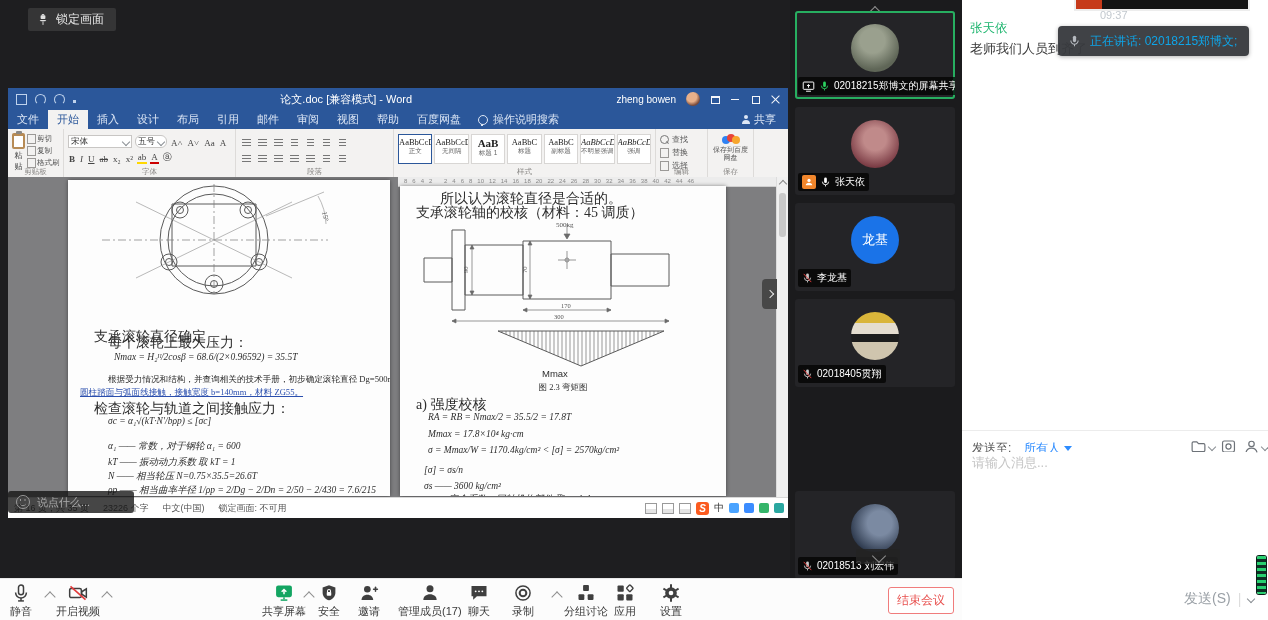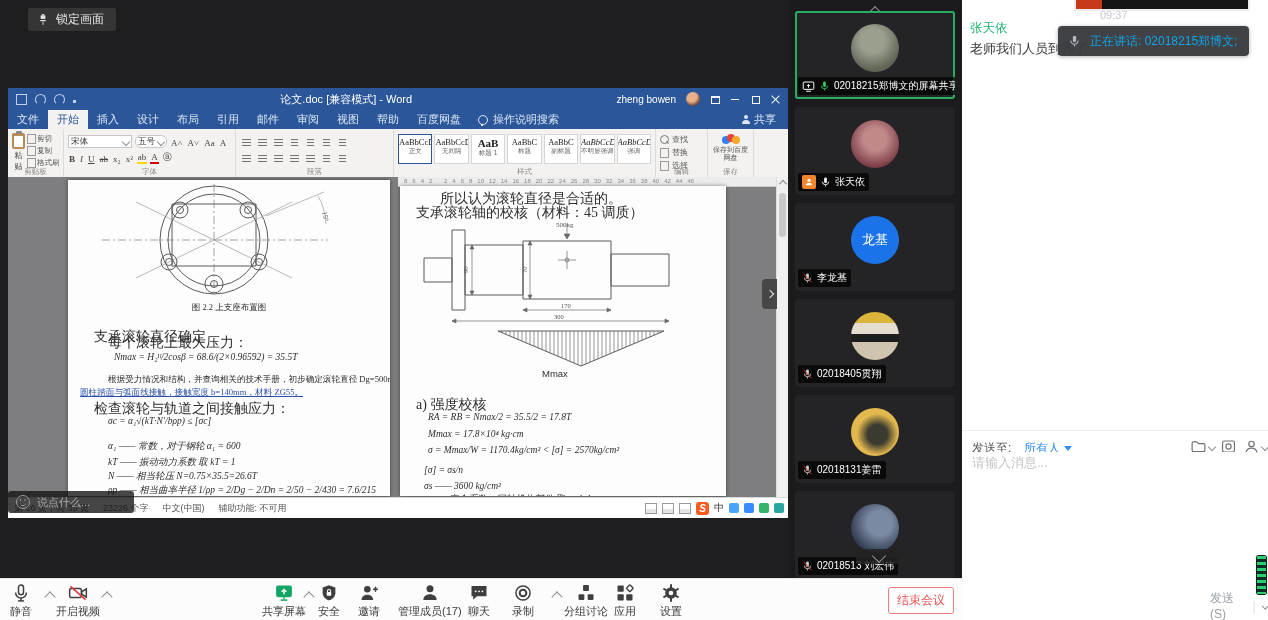--- a/index.html
+++ b/index.html
@@ -147,21 +147,21 @@
   #chat-divider{position:absolute;left:0;top:430px;width:100%;border-top:1px solid #ececec;}
   #sendto-row{position:absolute;left:0;top:437px;width:100%;height:22px;}
   #sendto-label{position:absolute;left:10px;top:3px;font-size:12px;color:#555;}
   #sendto-value{position:absolute;left:62px;top:3px;font-size:12px;color:#2d8cff;cursor:pointer;display:flex;align-items:center;gap:4px;}
   .caret-blue{width:0;height:0;border-left:4px solid transparent;border-right:4px solid transparent;border-top:5px solid #2d8cff;}
   .chaticon{position:absolute;top:1px;color:#6d7278;cursor:pointer;display:flex;align-items:center;gap:2px;}
   .cv{display:inline-block;width:5px;height:5px;border-right:1.2px solid #8a8f94;border-bottom:1.2px solid #8a8f94;transform:rotate(45deg);}
   #chat-input{position:absolute;left:8px;top:452px;width:282px;height:70px;border:none;outline:none;resize:none;
     font-family:"Liberation Sans",sans-serif;font-size:13px;color:#333;}
   #chat-input::placeholder{color:#c5c5c5;}
-  #send-btn{position:absolute;left:248px;top:590px;display:flex;align-items:center;gap:7px;color:#9aa0a6;font-size:12px;cursor:pointer;}
+  #send-btn{position:absolute;left:222px;top:590px;display:flex;align-items:center;gap:7px;color:#9aa0a6;font-size:14px;cursor:pointer;}
   #send-btn .sep{color:#ddd;}
 
   
   #toolbar{position:absolute;left:0;top:578px;width:962px;height:42px;background:#fcfcfc;border-top:1px solid #e9e9e9;}
   .titem{position:absolute;top:4px;display:flex;flex-direction:column;align-items:center;cursor:pointer;color:#3f3f3f;}
   .titem .tlab{font-size:11px;color:#3a3a3a;margin-top:1px;white-space:nowrap;}
   .tchev{position:absolute;top:14px;width:7px;height:7px;border-left:1.5px solid #8f8f8f;border-top:1.5px solid #8f8f8f;transform:rotate(45deg);cursor:pointer;}
   #end-btn{position:absolute;left:888px;top:8px;width:64px;height:25px;border:1px solid #f07c7c;border-radius:3px;background:#fff;
     color:#e8514f;font-size:12px;display:flex;align-items:center;justify-content:center;cursor:pointer;}
   #ime-widget{position:absolute;left:1257px;top:556px;width:9px;height:38px;border-radius:2px;background:repeating-linear-gradient(180deg,#27d170 0 3px,#0f2f25 3px 6px);box-shadow:0 0 0 1px #0a1f18;}
@@ -417,21 +417,20 @@
               <line x1="118" y1="2" x2="118" y2="114"></line>
             </g>
             <g stroke="#8a8a8a" stroke-width="0.6" fill="none">
               <line x1="40" y1="20" x2="196" y2="96"></line>
               <line x1="40" y1="96" x2="196" y2="20"></line>
               <line x1="170" y1="34" x2="228" y2="10"></line>
               <path d="M222 14 A 60 60 0 0 1 230 42"></path>
             </g>
             <text x="226" y="30" font-size="7" fill="#555" transform="rotate(78 226 30)">15°</text>
           </svg>
-          <div class="dline cap" style="top:122px;">图 2.2  上支座布置图</div>
           <div class="dline" style="left:26px;top:148px;text-align:center;">支承滚轮直径确定</div>
           <div class="dline" style="left:40px;top:154px;">每个滚轮上最大压力：</div>
           <div class="dline frm" style="left:46px;top:172px;">Nmax = H₂ᴴ/2cosβ = 68.6/(2×0.96592) = 35.5T</div>
           <div class="dline" style="left:40px;top:194px;font-size:8.6px;">根据受力情况和结构，并查询相关的技术手册，初步确定滚轮直径 Dg=500mm，</div>
           <div class="dline" style="left:12px;top:207px;font-size:8.6px;color:#2b4fae;text-decoration:underline;">圆柱踏面与弧面线接触，接触宽度 b=140mm，材料 ZG55。</div>
           <div class="dline" style="left:26px;top:220px;">检查滚轮与轨道之间接触应力：</div>
           <div class="dline frm" style="left:40px;top:236px;">σc = α₁√(kT·N′/bρp) ≤ [σc]</div>
           <div class="dline frm" style="left:40px;top:260px;">α₁ —— 常数，对于钢轮  α₁ = 600</div>
           <div class="dline frm" style="left:40px;top:276px;">kT —— 振动动力系数  取 kT = 1</div>
           <div class="dline frm" style="left:40px;top:290px;">N —— 相当轮压  N=0.75×35.5=26.6T</div>
@@ -472,20 +471,21 @@
           </svg>
           <svg class="dwg" style="left:92px;top:142px;" width="178" height="40" viewBox="0 0 178 40">
             <defs>
                 <pattern id="hatch" width="4" height="4" patternUnits="userSpaceOnUse">
               <line x1="2" y1="0" x2="2" y2="4" stroke="#6a6a6a" stroke-width="0.7"></line>
                 </pattern>
               </defs>
             <polygon points="6,3 172,3 89,38" fill="url(#hatch)" stroke="#5a5a5a" stroke-width="1"></polygon>
           </svg>
           <div class="dline" style="left:142px;top:182px;font-size:9.5px;font-family:'Liberation Sans',sans-serif;">Mmax</div>
+          <div class="dline cap" style="top:196px;">图 2.3  弯矩图</div>
           <div class="dline" style="left:16px;top:210px;">a)  强度校核</div>
           <div class="dline frm" style="left:28px;top:226px;">RA = RB = Nmax/2 = 35.5/2 = 17.8T</div>
           <div class="dline frm" style="left:28px;top:243px;">Mmax = 17.8×10⁴ kg·cm</div>
           <div class="dline frm" style="left:28px;top:259px;">σ = Mmax/W = 1170.4kg/cm² &lt; [σ] = 2570kg/cm²</div>
           <div class="dline frm" style="left:24px;top:279px;">[σ] = σs/n</div>
           <div class="dline frm" style="left:24px;top:295px;">σs —— 3600 kg/cm²</div>
           <div class="dline frm" style="left:22px;top:307px;">n —— 安全系数，回转机构部件 取 n=1.4</div>
 
         </div>
 
@@ -495,21 +495,21 @@
         </div>
         <div id="floatnext">
           <span class="cv" style="transform:rotate(-45deg);border-color:#e8e8e8;"></span>
         </div>
       </div>
 
       <div id="wstatus">
         <span class="sitem">第 16 页，共 35 页</span>
         <span class="sitem">23226 个字</span>
         <span class="sitem">中文(中国)</span>
-        <span class="sitem">辅助功能: 不可用</span>
+        <span class="sitem">锁定画面: 不可用</span>
         <div id="ws-right">
           <span class="viewic"></span>
           <span class="viewic"></span>
           <span class="viewic"></span>
           <span id="sogou-s">S</span>
           <span class="imeglyph">中</span>
           <span class="imebox" style="background:#4aa3ff"></span>
           <span class="imebox" style="background:#3b8cff"></span>
           <span class="imebox" style="background:#35b56a"></span>
           <span class="imebox" style="background:#2aa7a0"></span>
@@ -582,32 +582,20 @@
         <svg class="micsvg" width="11" height="12" viewBox="0 0 16 16">
           <rect x="6" y="1.5" width="4" height="8" rx="2" fill="#cbcbcb"></rect>
           <path d="M3.5 7.5a4.5 4.5 0 0 0 9 0" stroke="#cbcbcb" fill="none" stroke-width="1.3"></path>
           <line x1="8" y1="12" x2="8" y2="14.5" stroke="#cbcbcb" stroke-width="1.3"></line>
           <line x1="2.5" y1="2" x2="13.5" y2="14" stroke="#e23b3b" stroke-width="1.4"></line>
         </svg>
         <span>02018405贯翔</span>
       </div>
     </div>
 
-    <div class="tile" style="top:395px;">
-      <div class="tavatar" style="background: radial-gradient(circle at 55% 55%, rgb(58, 58, 48) 0px, rgb(58, 58, 48) 26%, rgb(227, 184, 79) 55%);"></div>
-      <div class="tlabel">
-        <svg class="micsvg" width="11" height="12" viewBox="0 0 16 16">
-          <rect x="6" y="1.5" width="4" height="8" rx="2" fill="#cbcbcb"></rect>
-          <path d="M3.5 7.5a4.5 4.5 0 0 0 9 0" stroke="#cbcbcb" fill="none" stroke-width="1.3"></path>
-          <line x1="8" y1="12" x2="8" y2="14.5" stroke="#cbcbcb" stroke-width="1.3"></line>
-          <line x1="2.5" y1="2" x2="13.5" y2="14" stroke="#e23b3b" stroke-width="1.4"></line>
-        </svg>
-        <span>02018131姜雷</span>
-      </div>
-    </div>
 
     <div class="tile" style="top:491px;">
       <div class="tavatar" style="background: radial-gradient(circle at 60% 40%, rgb(123, 138, 162) 0px, rgb(123, 138, 162) 30%, rgb(46, 58, 78) 75%);"></div>
       <div class="tlabel">
         <svg class="micsvg" width="11" height="12" viewBox="0 0 16 16">
           <rect x="6" y="1.5" width="4" height="8" rx="2" fill="#cbcbcb"></rect>
           <path d="M3.5 7.5a4.5 4.5 0 0 0 9 0" stroke="#cbcbcb" fill="none" stroke-width="1.3"></path>
           <line x1="8" y1="12" x2="8" y2="14.5" stroke="#cbcbcb" stroke-width="1.3"></line>
           <line x1="2.5" y1="2" x2="13.5" y2="14" stroke="#e23b3b" stroke-width="1.4"></line>
         </svg>

